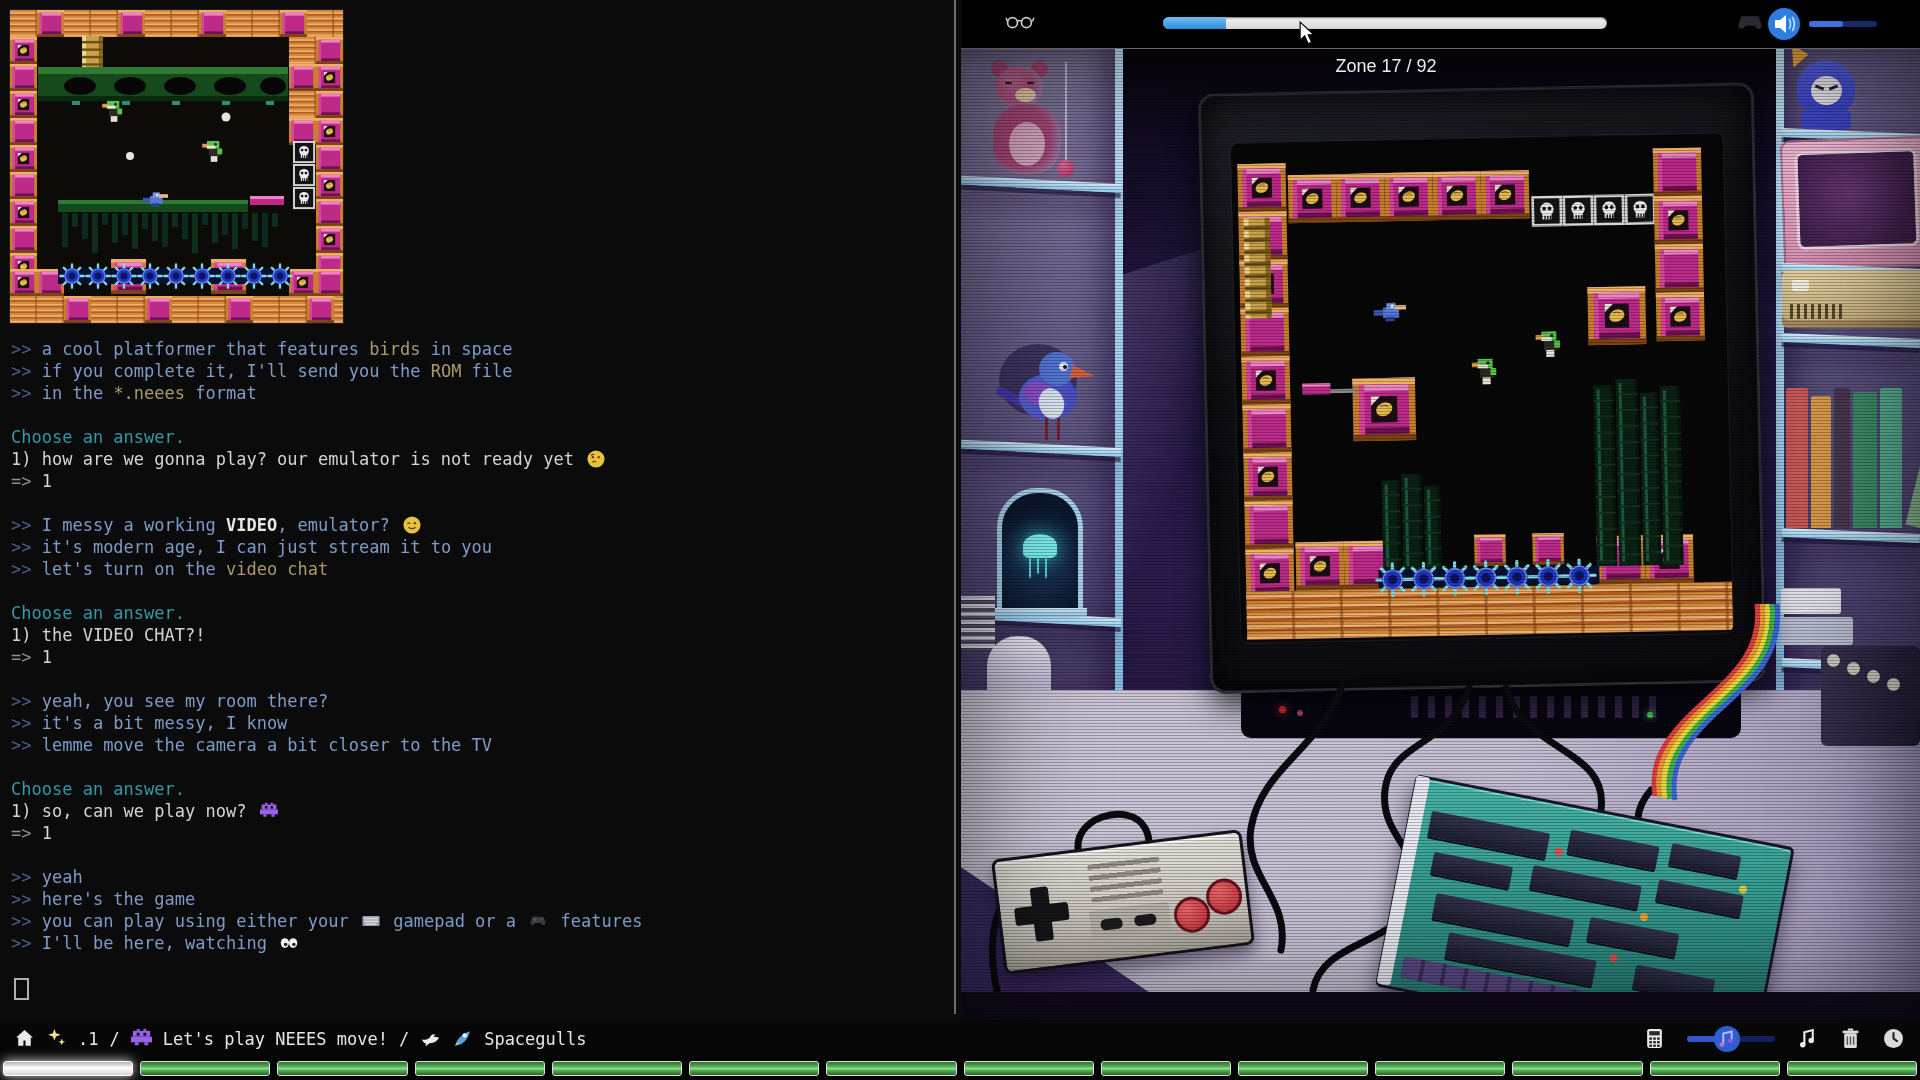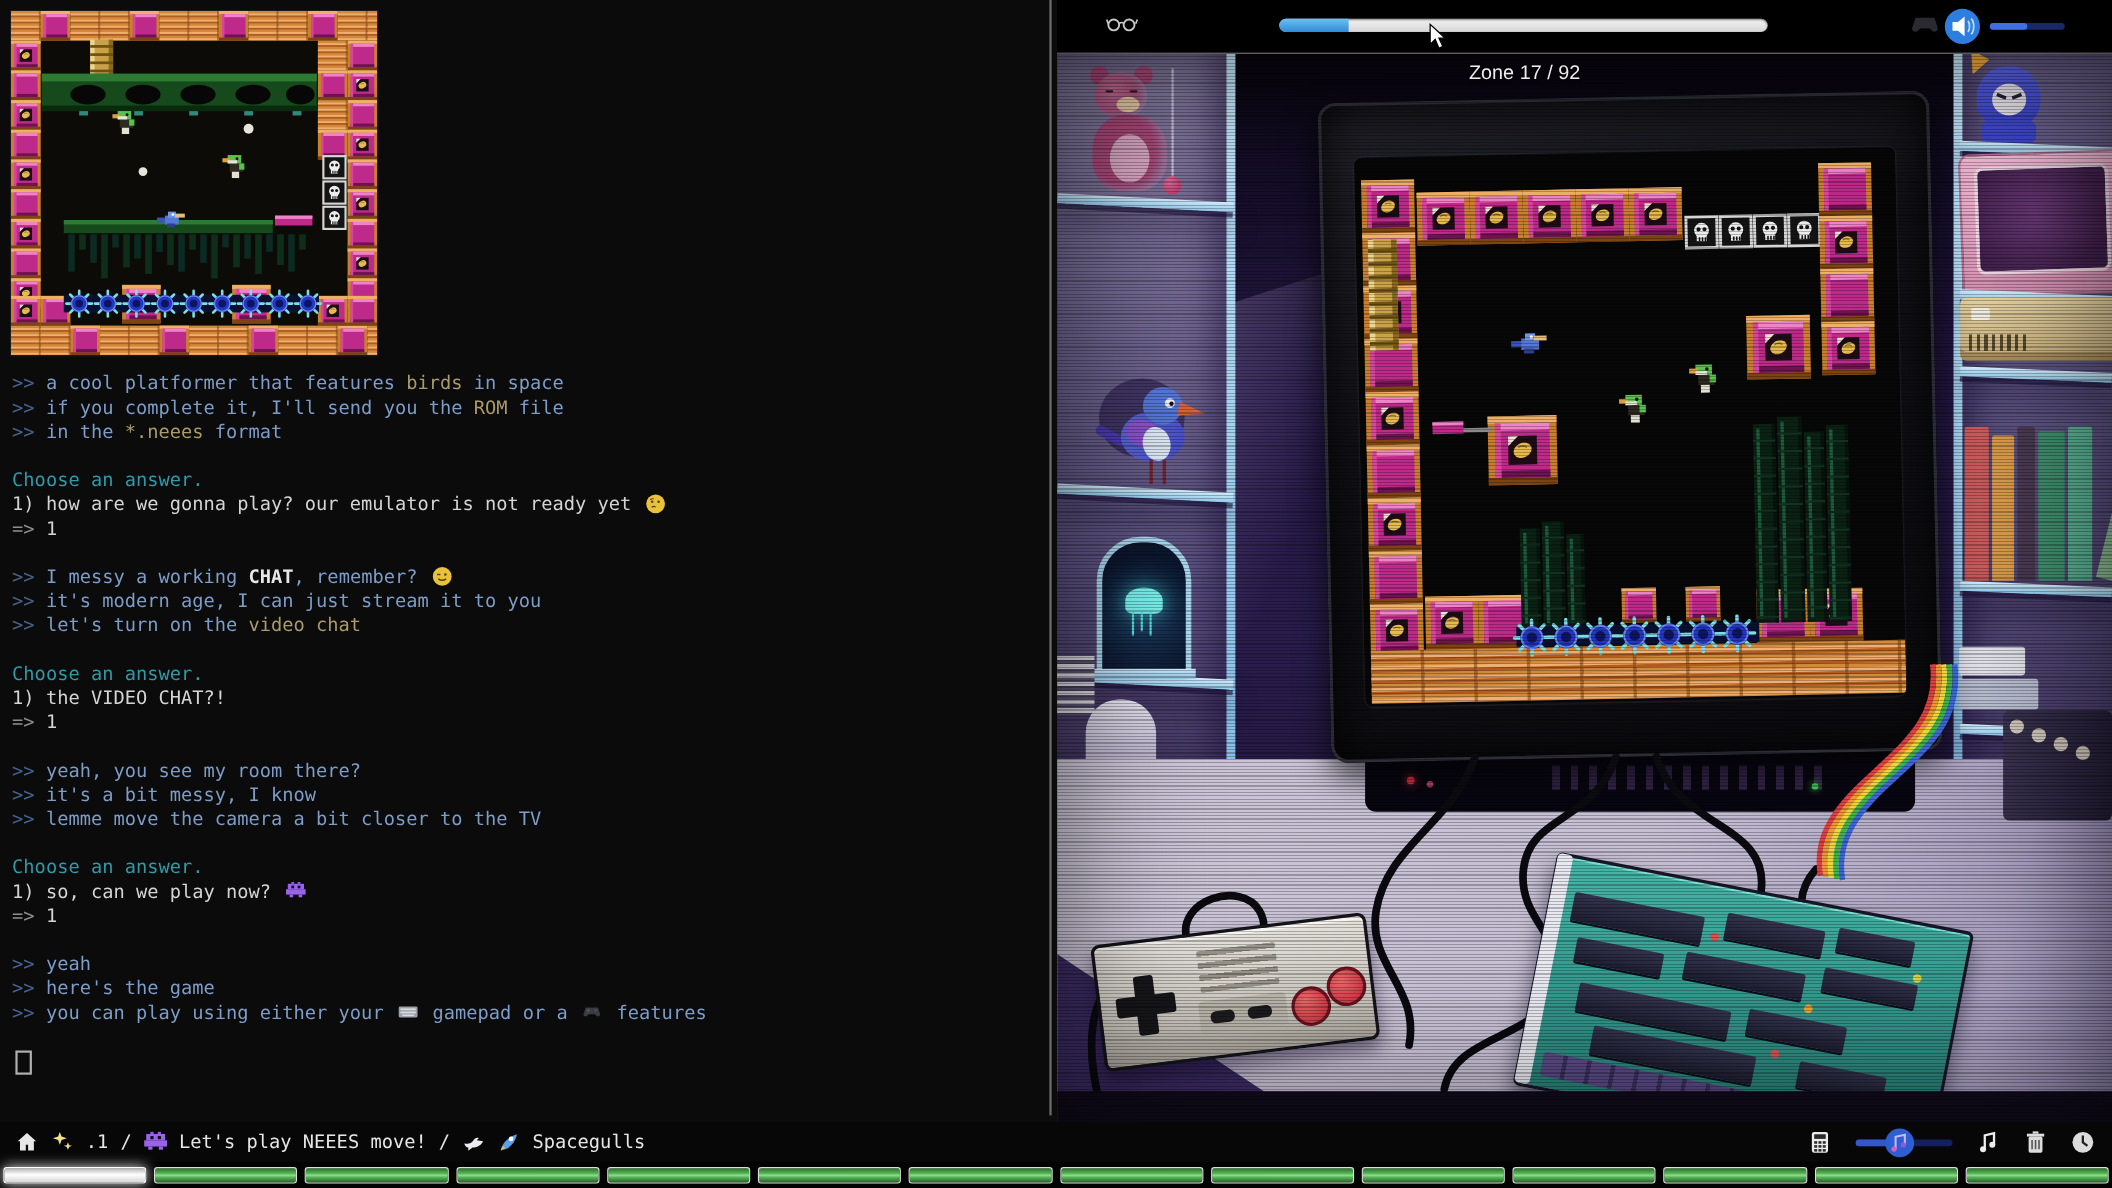--- a/index.html
+++ b/index.html
@@ -408,21 +408,21 @@
         <use href="#GBIRD" transform="translate(196,130) scale(.95)"></use>
         <use href="#BBIRD" transform="translate(140,186) scale(.9)"></use>
       </svg>
     </div>
     <div class="term-lines" id="termOut"><div class="tline"><span class="c-prompt">&gt;&gt; </span><span class="c-msg">a cool platformer that features </span><span class="c-hl">birds</span><span class="c-msg"> in space</span></div><div class="tline"><span class="c-prompt">&gt;&gt; </span><span class="c-msg">if you complete it, I'll send you the </span><span class="c-hl">ROM</span><span class="c-msg"> file</span></div><div class="tline"><span class="c-prompt">&gt;&gt; </span><span class="c-msg">in the </span><span class="c-hl">*.neees</span><span class="c-msg"> format</span></div><div class="tline"></div><div class="tline"><span class="c-choose">Choose an answer.</span></div><div class="tline"><span class="c-ans">1) how are we gonna play? our emulator is not ready yet </span><span class="ticon"><svg viewBox="0 0 20 20">
               <circle cx="10" cy="10" r="9.5" fill="#e8c23a"></circle>
               <circle cx="6.5" cy="8" r="1.3" fill="#5a3c10"></circle>
               <circle cx="13" cy="8" r="1.3" fill="#5a3c10"></circle>
               <path d="M6 13.5q2-1.5 4-.5" stroke="#5a3c10" stroke-width="1.4" fill="none"></path>
               <path d="M4.5 5.8q2-1.4 3.6-.6" stroke="#5a3c10" stroke-width="1.2" fill="none"></path>
-            </svg></span></div><div class="tline"><span class="c-arrow">=&gt; </span><span class="c-ans">1</span></div><div class="tline"></div><div class="tline"><span class="c-prompt">&gt;&gt; </span><span class="c-msg">I messy a working </span><span class="c-strong">CHAT</span><span class="c-msg">, remember? </span><span class="ticon"><svg viewBox="0 0 20 20">
+            </svg></span></div><div class="tline"><span class="c-arrow">=&gt; </span><span class="c-ans">1</span></div><div class="tline"></div><div class="tline"><span class="c-prompt">&gt;&gt; </span><span class="c-msg">I messy a working </span><span class="c-strong">VIDEO</span><span class="c-msg">, emulator? </span><span class="ticon"><svg viewBox="0 0 20 20">
               <circle cx="10" cy="10" r="9.5" fill="#e8c23a"></circle>
               <path d="M4.8 8h3.4" stroke="#5a3c10" stroke-width="1.5"></path>
               <circle cx="13.2" cy="8" r="1.3" fill="#5a3c10"></circle>
               <path d="M6 12.5q4 3 8 0" stroke="#5a3c10" stroke-width="1.5" fill="none"></path>
             </svg></span></div><div class="tline"><span class="c-prompt">&gt;&gt; </span><span class="c-msg">it's modern age, I can just stream it to you</span></div><div class="tline"><span class="c-prompt">&gt;&gt; </span><span class="c-msg">let's turn on the </span><span class="c-hl">video chat</span></div><div class="tline"></div><div class="tline"><span class="c-choose">Choose an answer.</span></div><div class="tline"><span class="c-ans">1) the VIDEO CHAT?!</span></div><div class="tline"><span class="c-arrow">=&gt; </span><span class="c-ans">1</span></div><div class="tline"></div><div class="tline"><span class="c-prompt">&gt;&gt; </span><span class="c-msg">yeah, you see my room there?</span></div><div class="tline"><span class="c-prompt">&gt;&gt; </span><span class="c-msg">it's a bit messy, I know</span></div><div class="tline"><span class="c-prompt">&gt;&gt; </span><span class="c-msg">lemme move the camera a bit closer to the TV</span></div><div class="tline"></div><div class="tline"><span class="c-choose">Choose an answer.</span></div><div class="tline"><span class="c-ans">1) so, can we play now? </span><span class="ticon"><svg viewBox="0 0 22 20">
               <g fill="#9a62e8">
                 <rect x="2" y="2" width="18" height="6"></rect>
                 <rect x="0" y="8" width="22" height="6"></rect>
                 <rect x="4" y="14" width="4" height="3"></rect>
                 <rect x="14" y="14" width="4" height="3"></rect>
@@ -438,21 +438,26 @@
               <g fill="#d8dce0">
                 <rect x="2.5" y="3" width="17" height="2"></rect>
                 <rect x="2.5" y="6.5" width="17" height="2"></rect>
                 <rect x="4.5" y="9.8" width="13" height="1.8"></rect>
               </g>
             </svg></span><span class="c-msg"> gamepad or a </span><span class="ticon"><svg viewBox="0 0 26 16">
               <path d="M5 2h16l3 9a3 3 0 0 1-5 2l-2-2H9l-2 2a3 3 0 0 1-5-2z" fill="#3a3a42"></path>
               <circle cx="18" cy="6" r="1.5" fill="#555"></circle>
               <rect x="6" y="5" width="5" height="2" fill="#555"></rect>
               <rect x="7.5" y="3.5" width="2" height="5" fill="#555"></rect>
-            </svg></span><span class="c-msg"> features</span></div><div class="tline"></div><div class="tline"><span class="ticon"><span class="block-cursor"></span></span></div></div>
+            </svg></span><span class="c-msg"> features</span></div><div class="tline"><span class="c-prompt">&gt;&gt; </span><span class="c-msg">I'll be here, watching </span><span class="ticon"><svg viewBox="0 0 24 14">
+              <ellipse cx="6.5" cy="7" rx="5.5" ry="6.5" fill="#f2f2f2"></ellipse>
+              <ellipse cx="17.5" cy="7" rx="5.5" ry="6.5" fill="#f2f2f2"></ellipse>
+              <circle cx="7.5" cy="9" r="2.4" fill="#1c2a5a"></circle>
+              <circle cx="18.5" cy="9" r="2.4" fill="#1c2a5a"></circle>
+            </svg></span></div><div class="tline"></div><div class="tline"><span class="ticon"><span class="block-cursor"></span></span></div></div>
     <div class="term-divider"></div>
   </section>
 
   <div class="topbar">
     <span class="tb-glasses"><svg viewBox="0 0 28 16">
           <circle cx="7" cy="9" r="4.6" fill="none" stroke="#c8c8c8" stroke-width="1.6"></circle>
           <circle cx="20" cy="9" r="4.6" fill="none" stroke="#c8c8c8" stroke-width="1.6"></circle>
           <path d="M11.6 8q2.4-2 4 0M2.4 8 1 4.5M25.6 8 27 4.5" stroke="#c8c8c8" stroke-width="1.4" fill="none"></path>
         </svg></span>
     <div class="seek">

